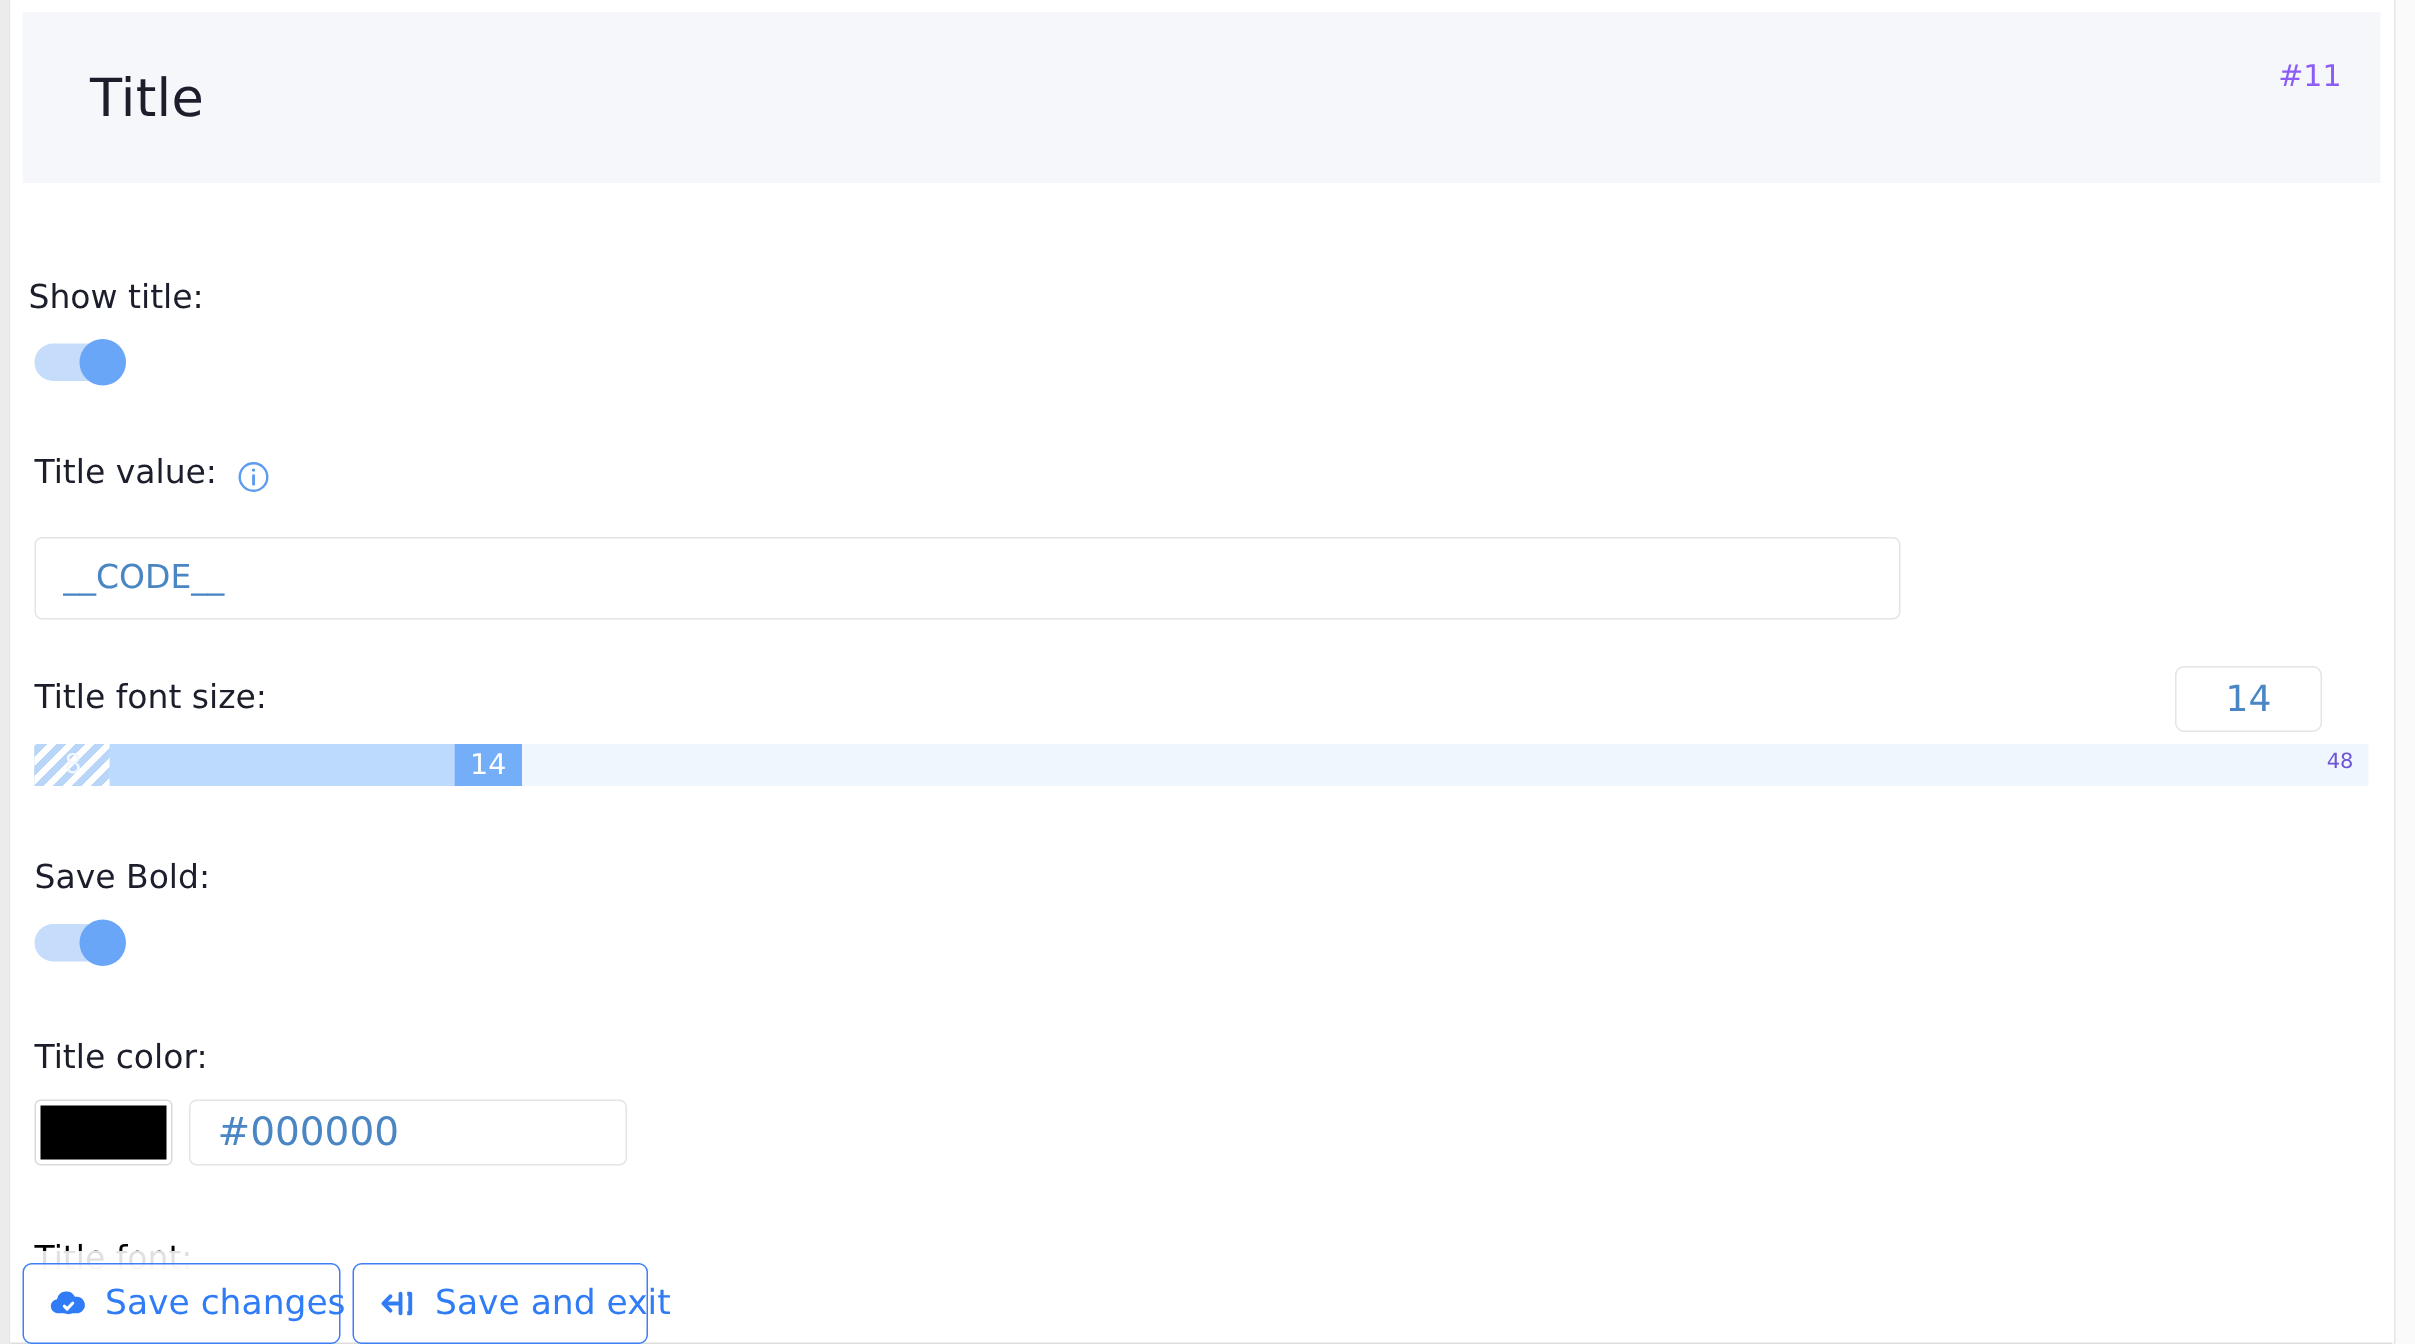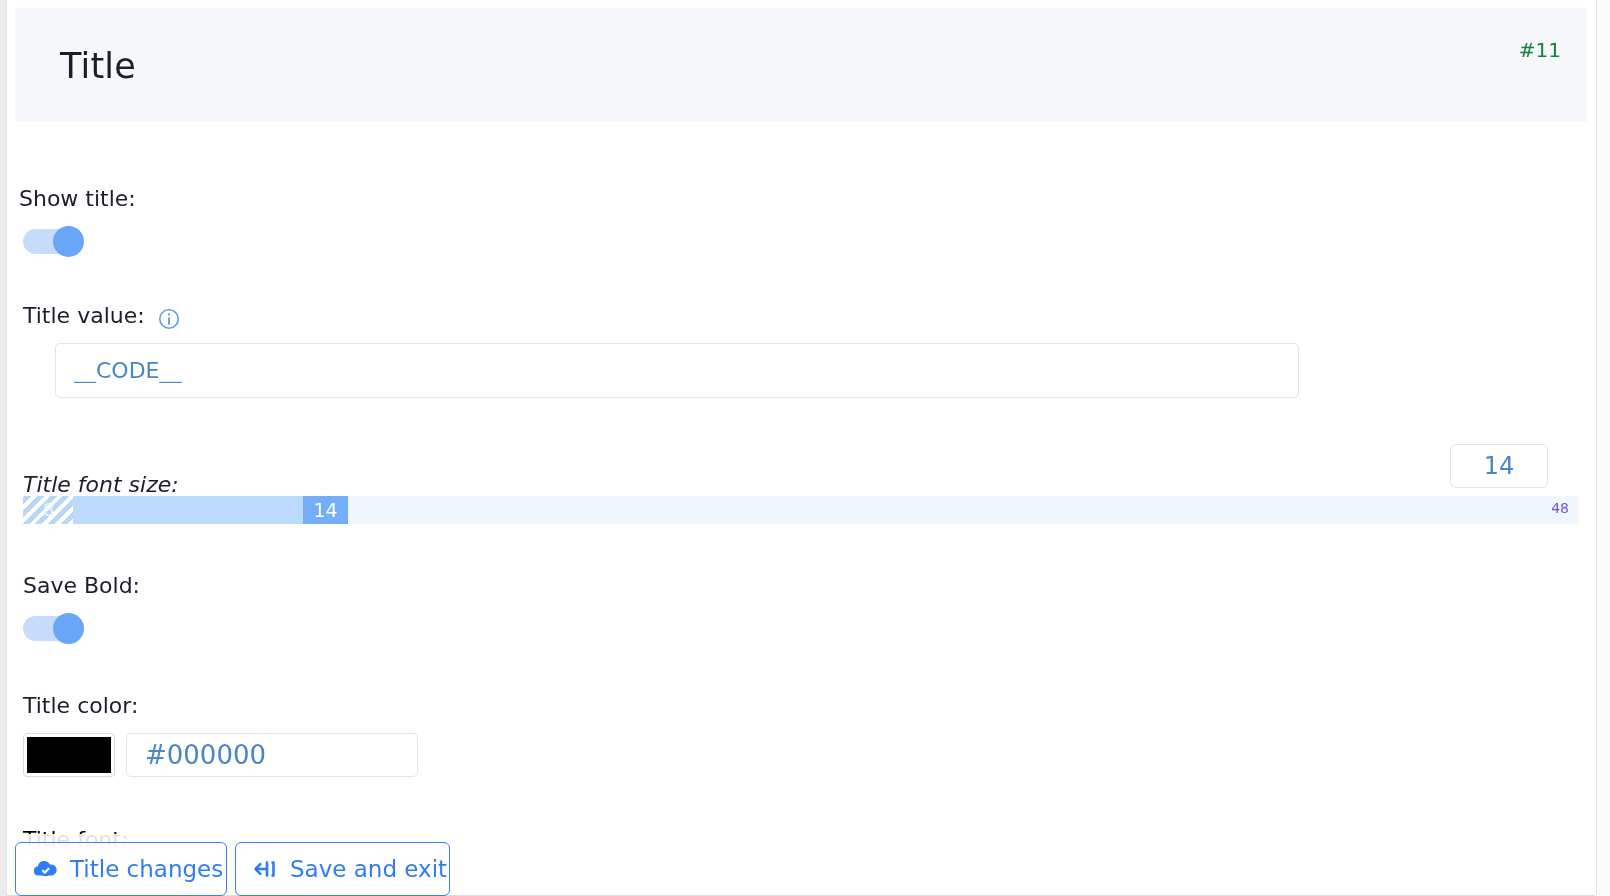--- a/index.html
+++ b/index.html
@@ -69,21 +69,21 @@
     font-size: 35px;
     color: #1c1f2b;
     font-weight: 400;
     letter-spacing: 0.2px;
   }
   .panel-header .ref-id {
     position: absolute;
     right: 26px;
     top: 30px;
     font-size: 20px;
-    color: #15803d;
+    color: #8b5cf6;
     font-weight: 400;
   }
 
   
   .panel-body {
     position: absolute;
     left: 0; top: 122px;
     width: 1588px;
     height: 774px;
   }
@@ -295,23 +295,23 @@
       <div class="row" style="left:16px; top:183px;">
         <span class="field-label">Title value:</span>
         <span class="info-icon" style="margin-left:8px;">
           <svg width="22" height="22" viewBox="0 0 22 22">
             <circle cx="11" cy="11" r="9.2" fill="none" stroke="#5b9bf0" stroke-width="1.6"></circle>
             <circle cx="11" cy="6.4" r="1.15" fill="#5b9bf0"></circle>
             <rect x="10.1" y="9.2" width="1.9" height="7.6" rx="0.9" fill="#5b9bf0"></rect>
           </svg>
         </span>
       </div>
-      <input class="text-input" style="left: 16px; top: 221px; position: absolute; width: 1244px; height: 55px; margin-left: 32px;" value="__CODE__" placeholder="__CODE__">
-
-      <div class="row" style="left:16px; top:352px;font-style:italic;">
+      <input class="text-input" style="left: 16px; top: 236px; position: absolute; width: 1244px; height: 55px;" value="__CODE__" placeholder="__CODE__">
+
+      <div class="row" style="left:16px; top:333px;">
         <div class="field-label">Title font size:</div>
       </div>
       <input class="num-input" style="position: absolute; left: 1443px; top: 322px; width: 98px; height: 44px;" value="14">
 
       <div class="slider" style="left:16px; top:374px; width:1556px;">
         <div class="fill" style="width:280px;"></div>
         <div class="disabled-zone" style="width:50px;">
           <span class="min-label">8</span>
         </div>
         <div class="handle" style="left:280px;">14</div>
@@ -344,24 +344,24 @@
   <div class="button-bar">
 
     <div class="btn" style="left:8px; width:212px;">
       <span class="btn-ico">
         <svg width="26" height="26" viewBox="0 0 26 26">
           <path d="M6.2 19.5a4.7 4.7 0 0 1-.2-9.35 6.3 6.3 0 0 1 11.9-1.6 4.1 4.1 0 0 1 2.3 10.95z" fill="#2f7cf6"></path>
           <circle cx="13.6" cy="14.6" r="5.6" fill="#2f7cf6"></circle>
           <path d="M10.9 14.7l1.9 2.0 3.7-4.0" fill="none" stroke="#ffffff" stroke-width="2.1" stroke-linecap="round" stroke-linejoin="round"></path>
         </svg>
       </span>
-      <span>Title changes</span>
+      <span>Save changes</span>
     </div>
 
-    <div class="btn" style="left:228px; width:215px;">
+    <div class="btn" style="left:228px; width:197px;">
       <span class="btn-ico">
         <svg width="26" height="26" viewBox="0 0 26 26">
           <path d="M15 6.5v13" stroke="#2f7cf6" stroke-width="2.6" stroke-linecap="round"></path>
           <path d="M19.5 6.5h2v13h-2" fill="none" stroke="#2f7cf6" stroke-width="2.6" stroke-linejoin="round"></path>
           <path d="M13.5 13H4.2" stroke="#2f7cf6" stroke-width="2.6" stroke-linecap="round"></path>
           <path d="M8.3 8.2L3.6 13l4.7 4.8" fill="none" stroke="#2f7cf6" stroke-width="2.6" stroke-linecap="round" stroke-linejoin="round"></path>
         </svg>
       </span>
       <span>Save and exit</span>
     </div>

